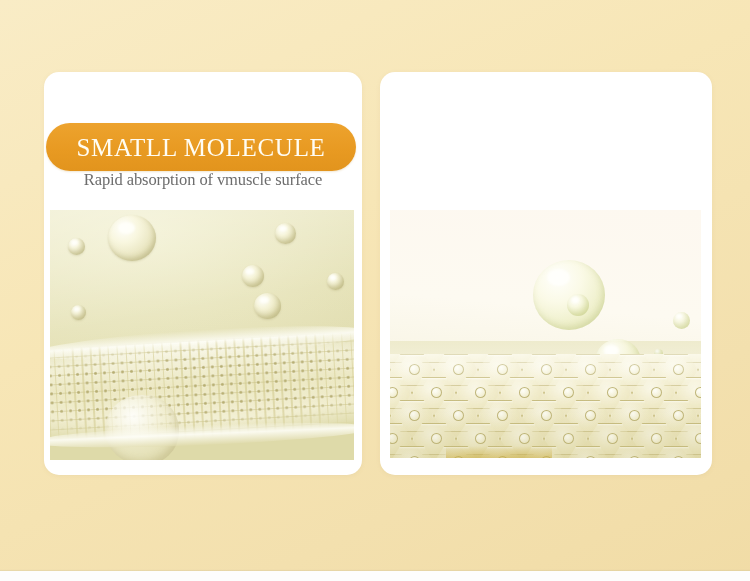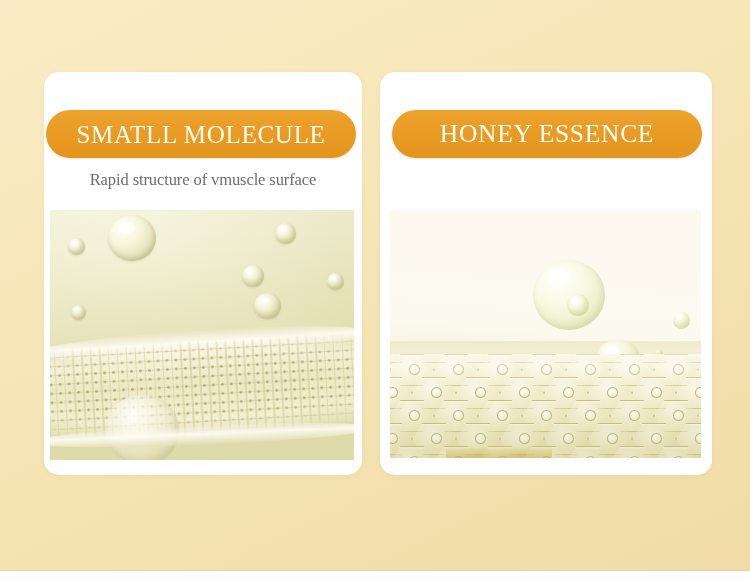--- a/index.html
+++ b/index.html
@@ -41,21 +41,21 @@
     background: #ffffff;
     border-radius: 15px;
     box-shadow: 0 1px 4px rgba(170,150,100,0.10);
   }
   #card-left  { left: 44px;  width: 318px; }
   #card-right { left: 380px; width: 332px; }
 
   
   .pill {
     position: absolute;
-    top: 38px;
+    top: 51px;
     height: 48px;
     border-radius: 24px;
     background: linear-gradient(180deg, #eda32e 0%, #e89a22 55%, #e2941d 100%);
     display: flex;
     align-items: center;
     justify-content: center;
     box-shadow: 0 1px 2px rgba(180,130,30,0.20);
   }
   #pill-left  { left: 2px;  width: 310px; }
   #pill-right { left: 12px; width: 310px; }
@@ -271,21 +271,21 @@
 <body>
 
 <div id="page">
 
   <div class="card" id="card-left">
 
     <div class="pill" id="pill-left">
       <span class="pill-text">SMATLL MOLECULE</span>
     </div>
 
-    <div class="subtitle">Rapid structure of vmuscle surface</div>
+    <div class="subtitle">Rapid absorption of vmuscle surface</div>
 
     <div class="photo" id="photo-left">
       <div class="serum-bg"></div>
       <div class="serum-sheen"></div>
 
       <div class="bub" style="left:19%;top:2%;width:48px;height:46px;"></div>
       <div class="bub" style="left:6%;top:11%;width:17px;height:17px;"></div>
       <div class="bub" style="left:74%;top:5%;width:21px;height:21px;"></div>
       <div class="bub" style="left:63%;top:22%;width:22px;height:22px;"></div>
       <div class="bub" style="left:91%;top:25%;width:17px;height:17px;"></div>
@@ -295,23 +295,20 @@
       <div class="wave-edge" id="wave-top"></div>
       <div class="cellband"></div>
       <div class="cellband-dots"></div>
       <div class="drop-big"></div>
       <div class="wave-edge" id="wave-bottom"></div>
     </div>
   </div>
 
   <div class="card" id="card-right">
 
-    <div class="pill" id="pill-right">
-      <span class="pill-text">HONEY ESSENCE</span>
-    </div>
 
 
     <div class="photo" id="photo-right">
       <div class="honey-bg"></div>
       <div class="honey-floor"></div>
 
       <div class="hbub" style="left:46%;top:20%;width:72px;height:70px;"></div>
       <div class="hbub" style="left:57%;top:34%;width:22px;height:22px;"></div>
       <div class="hbub" style="left:66%;top:52%;width:46px;height:45px;"></div>
       <div class="hbub" style="left:78%;top:60%;width:19px;height:19px;"></div>

